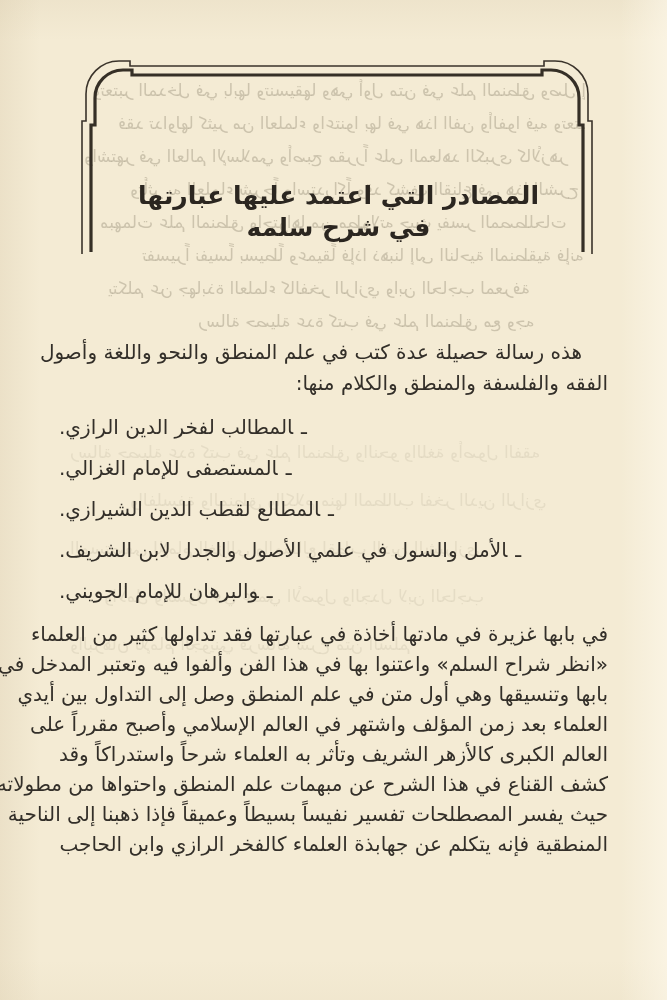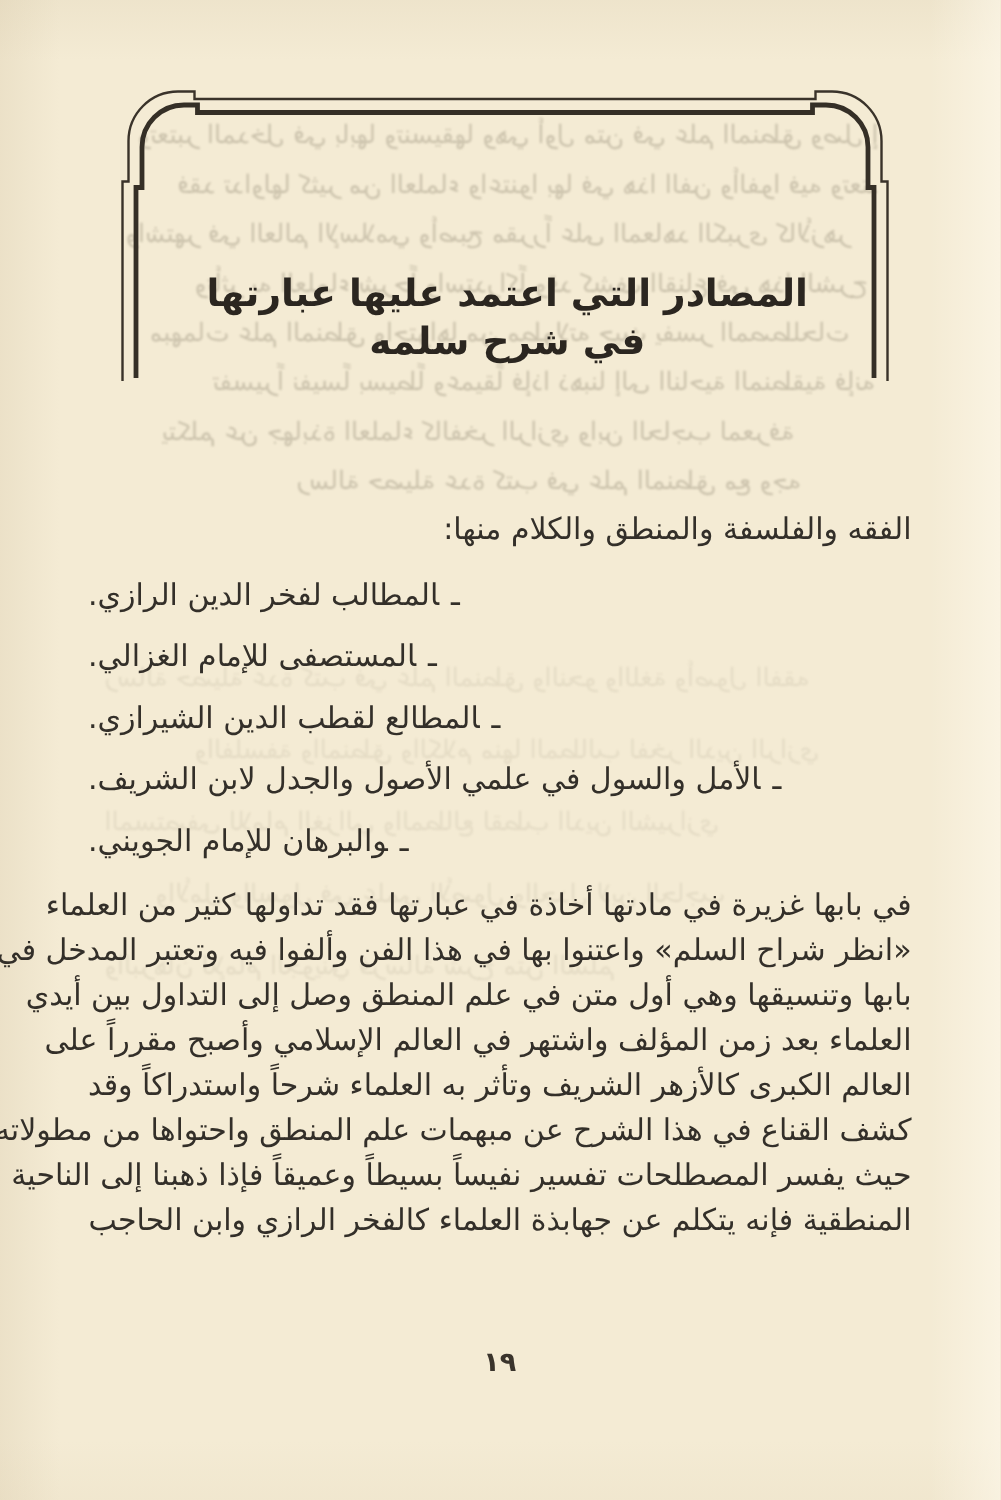--- a/index.html
+++ b/index.html
@@ -132,20 +132,21 @@
   </svg>
 
   <div class="title-block">
     <div class="title-line1">المصادر التي اعتمد عليها عبارتها</div>
     <div class="title-line2">في شرح سلمه</div>
   </div>
 
   <div class="content">
 
     <div class="p1">
+      <div class="pline first">هذه رسالة حصيلة عدة كتب في علم المنطق والنحو واللغة وأصول</div>
       <div class="pline last">الفقه والفلسفة والمنطق والكلام منها:</div>
     </div>
 
     <div class="src-list">
       <div class="li">
         <span class="dash">ـ</span><span>المطالب لفخر الدين الرازي.</span>
       </div>
       <div class="li">
         <span class="dash">ـ</span><span>المستصفى للإمام الغزالي.</span>
       </div>
@@ -166,15 +167,14 @@
       <div class="pline">بابها وتنسيقها وهي أول متن في علم المنطق وصل إلى التداول بين أيدي</div>
       <div class="pline">العلماء بعد زمن المؤلف واشتهر في العالم الإسلامي وأصبح مقرراً على</div>
       <div class="pline">العالم الكبرى كالأزهر الشريف وتأثر به العلماء شرحاً واستدراكاً وقد</div>
       <div class="pline">كشف القناع في هذا الشرح عن مبهمات علم المنطق واحتواها من مطولاته</div>
       <div class="pline">حيث يفسر المصطلحات تفسير نفيساً بسيطاً وعميقاً فإذا ذهبنا إلى الناحية</div>
       <div class="pline last">المنطقية فإنه يتكلم عن جهابذة العلماء كالفخر الرازي وابن الحاجب</div>
     </div>
 
   </div>
 
-  <div class="page-number">١٩</div>
 
 </div>
 
 </body></html>

